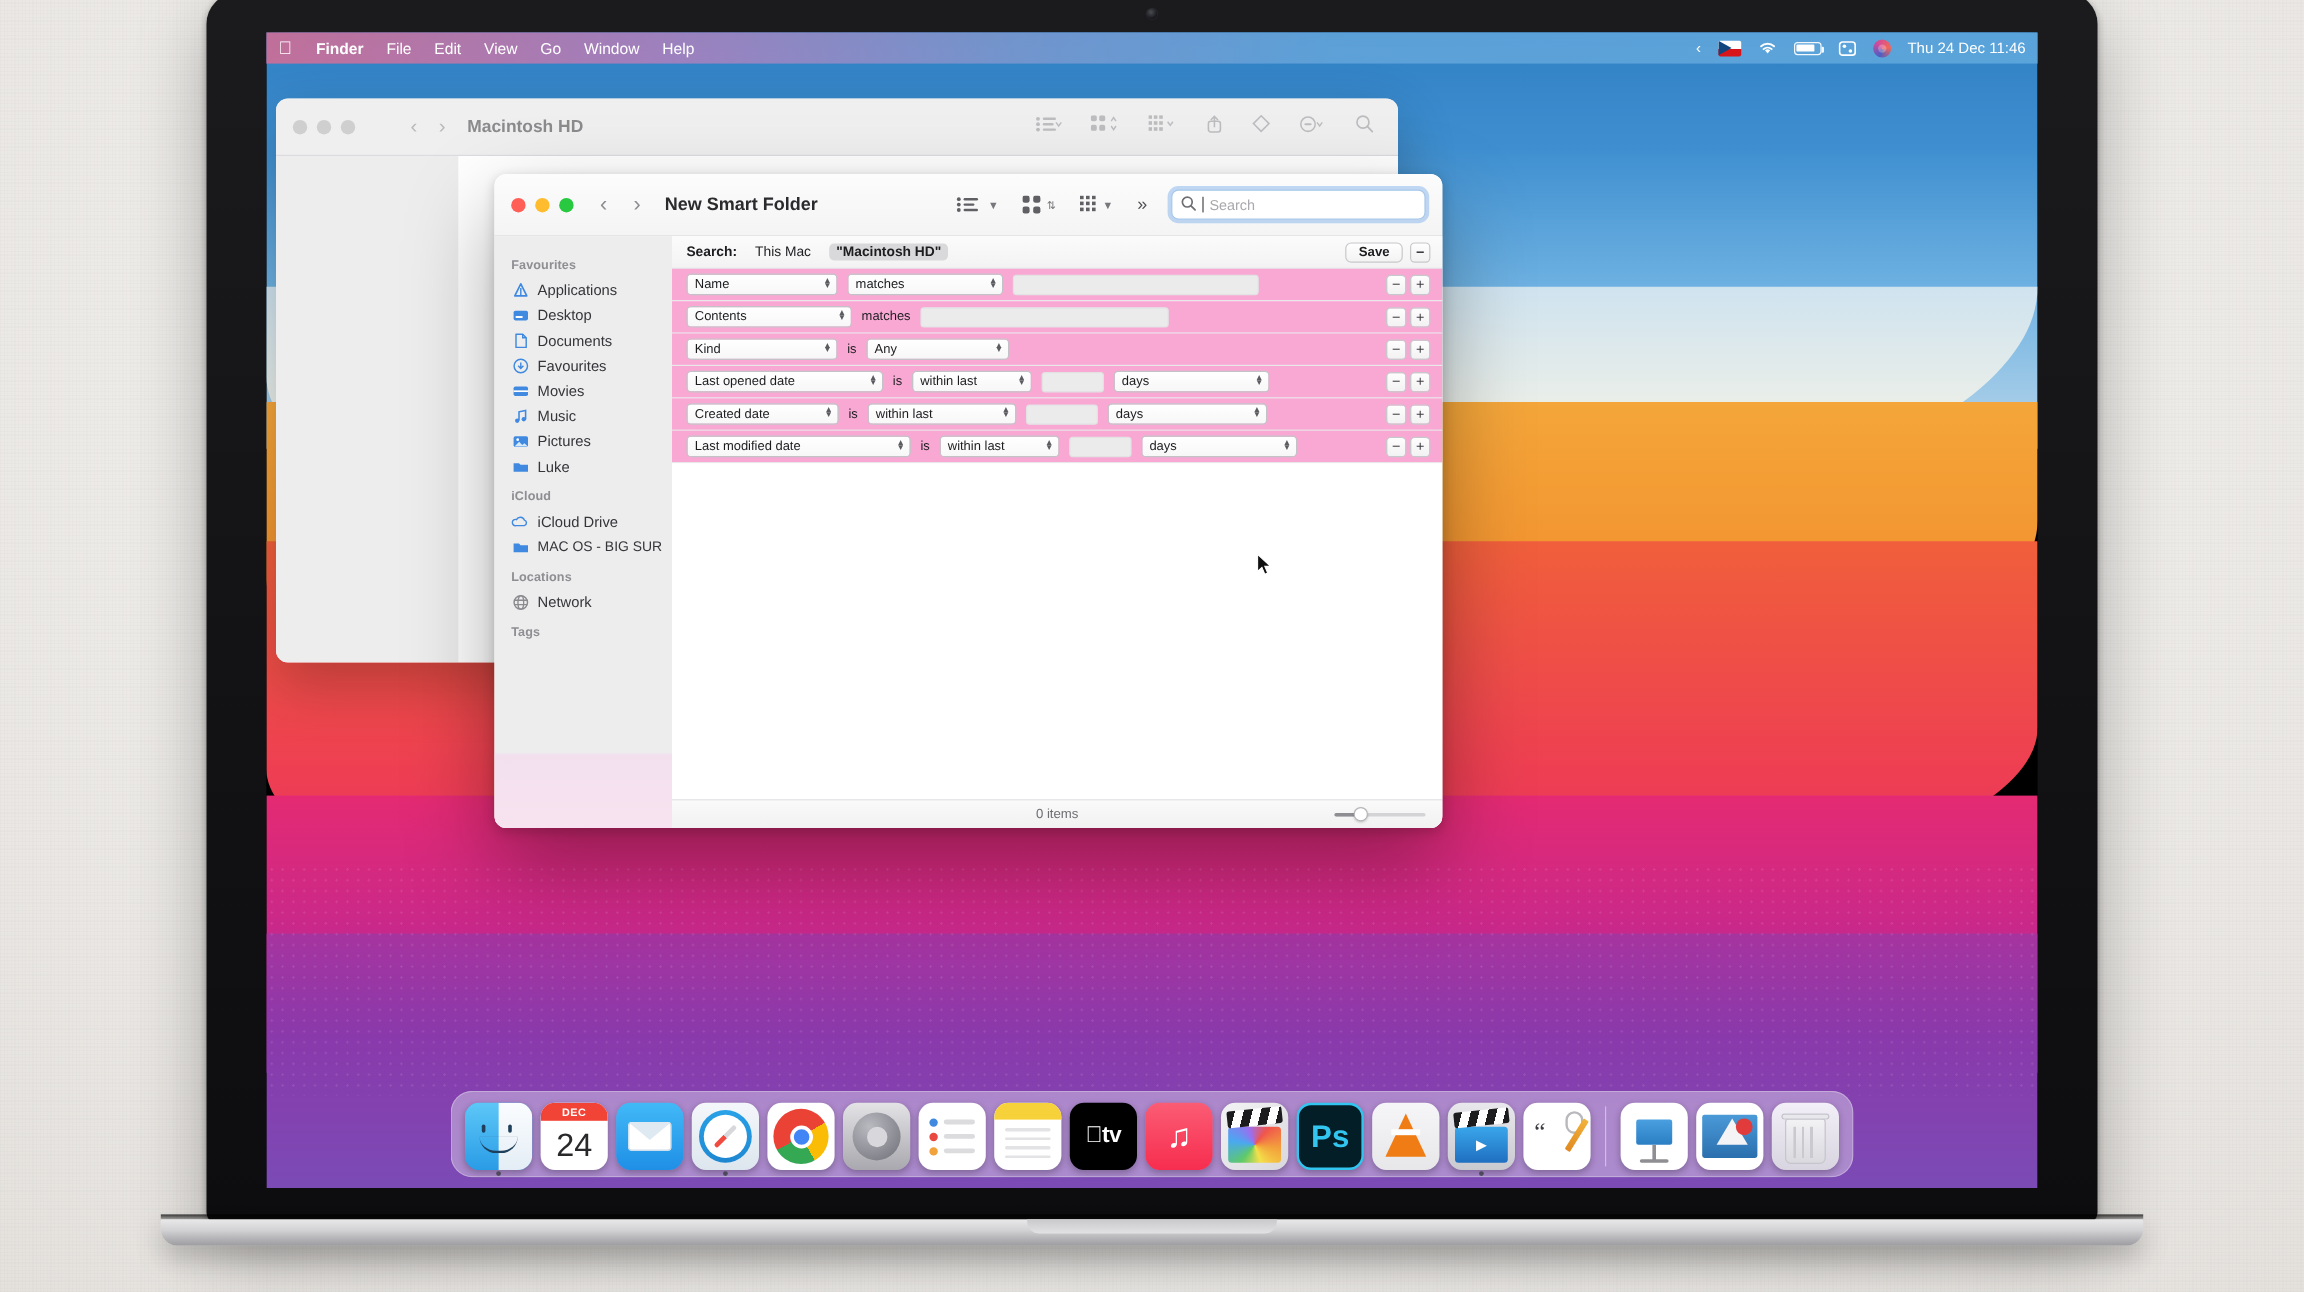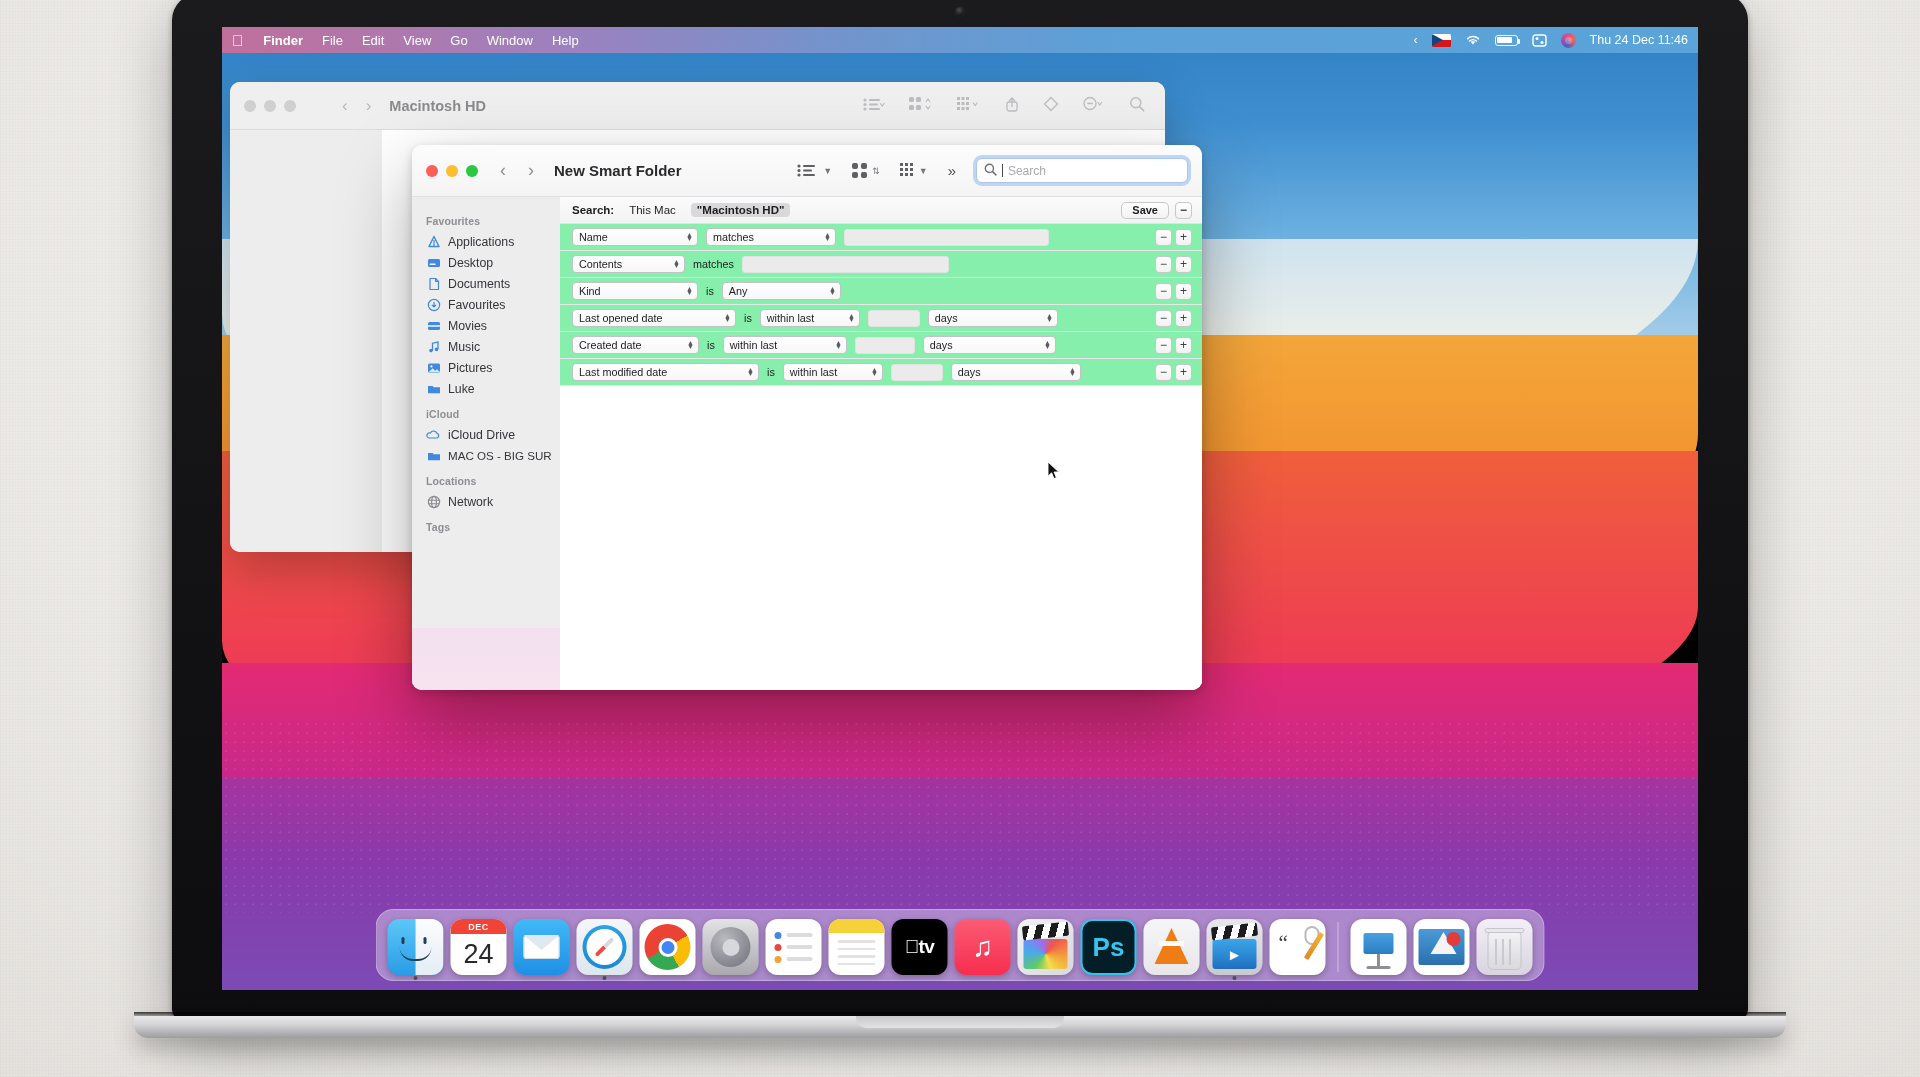--- a/index.html
+++ b/index.html
@@ -249,21 +249,21 @@
     background:linear-gradient(180deg,#fefefe,#f2f2f3);
     border:1px solid #c8c8cb;
     display:inline-flex; align-items:center; justify-content:center;
     font-size:12px; color:#3c3c41; line-height:1; cursor:default;
   }
   .criteria{ flex:0 0 auto; }
   .crow{
     display:flex; align-items:center; gap:8px;
     padding:4px 10px 4px 12px; height:27px;
     border-bottom:1px solid #e8e8ea;
-    background:#86efac;
+    background:#f9a8d4;
   }
   .popup{
     position:relative; height:18px; border-radius:4px;
     background:linear-gradient(180deg,#fff,#f7f7f8);
     border:1px solid #c3c3c7;
     display:flex; align-items:center;
     padding:0 17px 0 6px;
     font-size:10.8px; color:#1d1d20; white-space:nowrap; cursor:default;
   }
   .popup .arrows{
@@ -746,21 +746,21 @@
               </span>
               <span class="txtfield" style="width:205px;"></span>
               <span class="spacer"></span>
               <span class="rowbtns">
                 <span class="rbtn">−</span>
                 <span class="rbtn">+</span>
               </span>
             </div>
 
             <div class="crow">
-              <span class="popup" style="width:113px;">
+              <span class="popup" style="width:138px;">
                 <span>Contents</span>
                 <span class="arrows">
                     <i>▲</i>
                     <i>▼</i>
                   </span>
               </span>
               <span class="op-text">matches</span>
               <span class="txtfield" style="width:207px;"></span>
               <span class="spacer"></span>
               <span class="rowbtns">
@@ -882,20 +882,27 @@
               <span class="rowbtns">
                 <span class="rbtn">−</span>
                 <span class="rbtn">+</span>
               </span>
             </div>
 
           </div>
 
           <div class="results"></div>
 
+          <div class="statusbar">
+            <span>0 items</span>
+            <span class="zoomslider">
+              <span class="fill"></span>
+              <span class="knob"></span>
+            </span>
+          </div>
 
         </div>
       </div>
     </div>
 
     <div id="cursor">
       <svg width="14" height="20" viewBox="0 0 14 20">
         <path d="M1 1 L1 15.2 L4.6 11.8 L7 17.6 L9.4 16.6 L7 11 L11.8 11 Z" fill="#111" stroke="#fff" stroke-width=".9"></path>
       </svg>
     </div>

